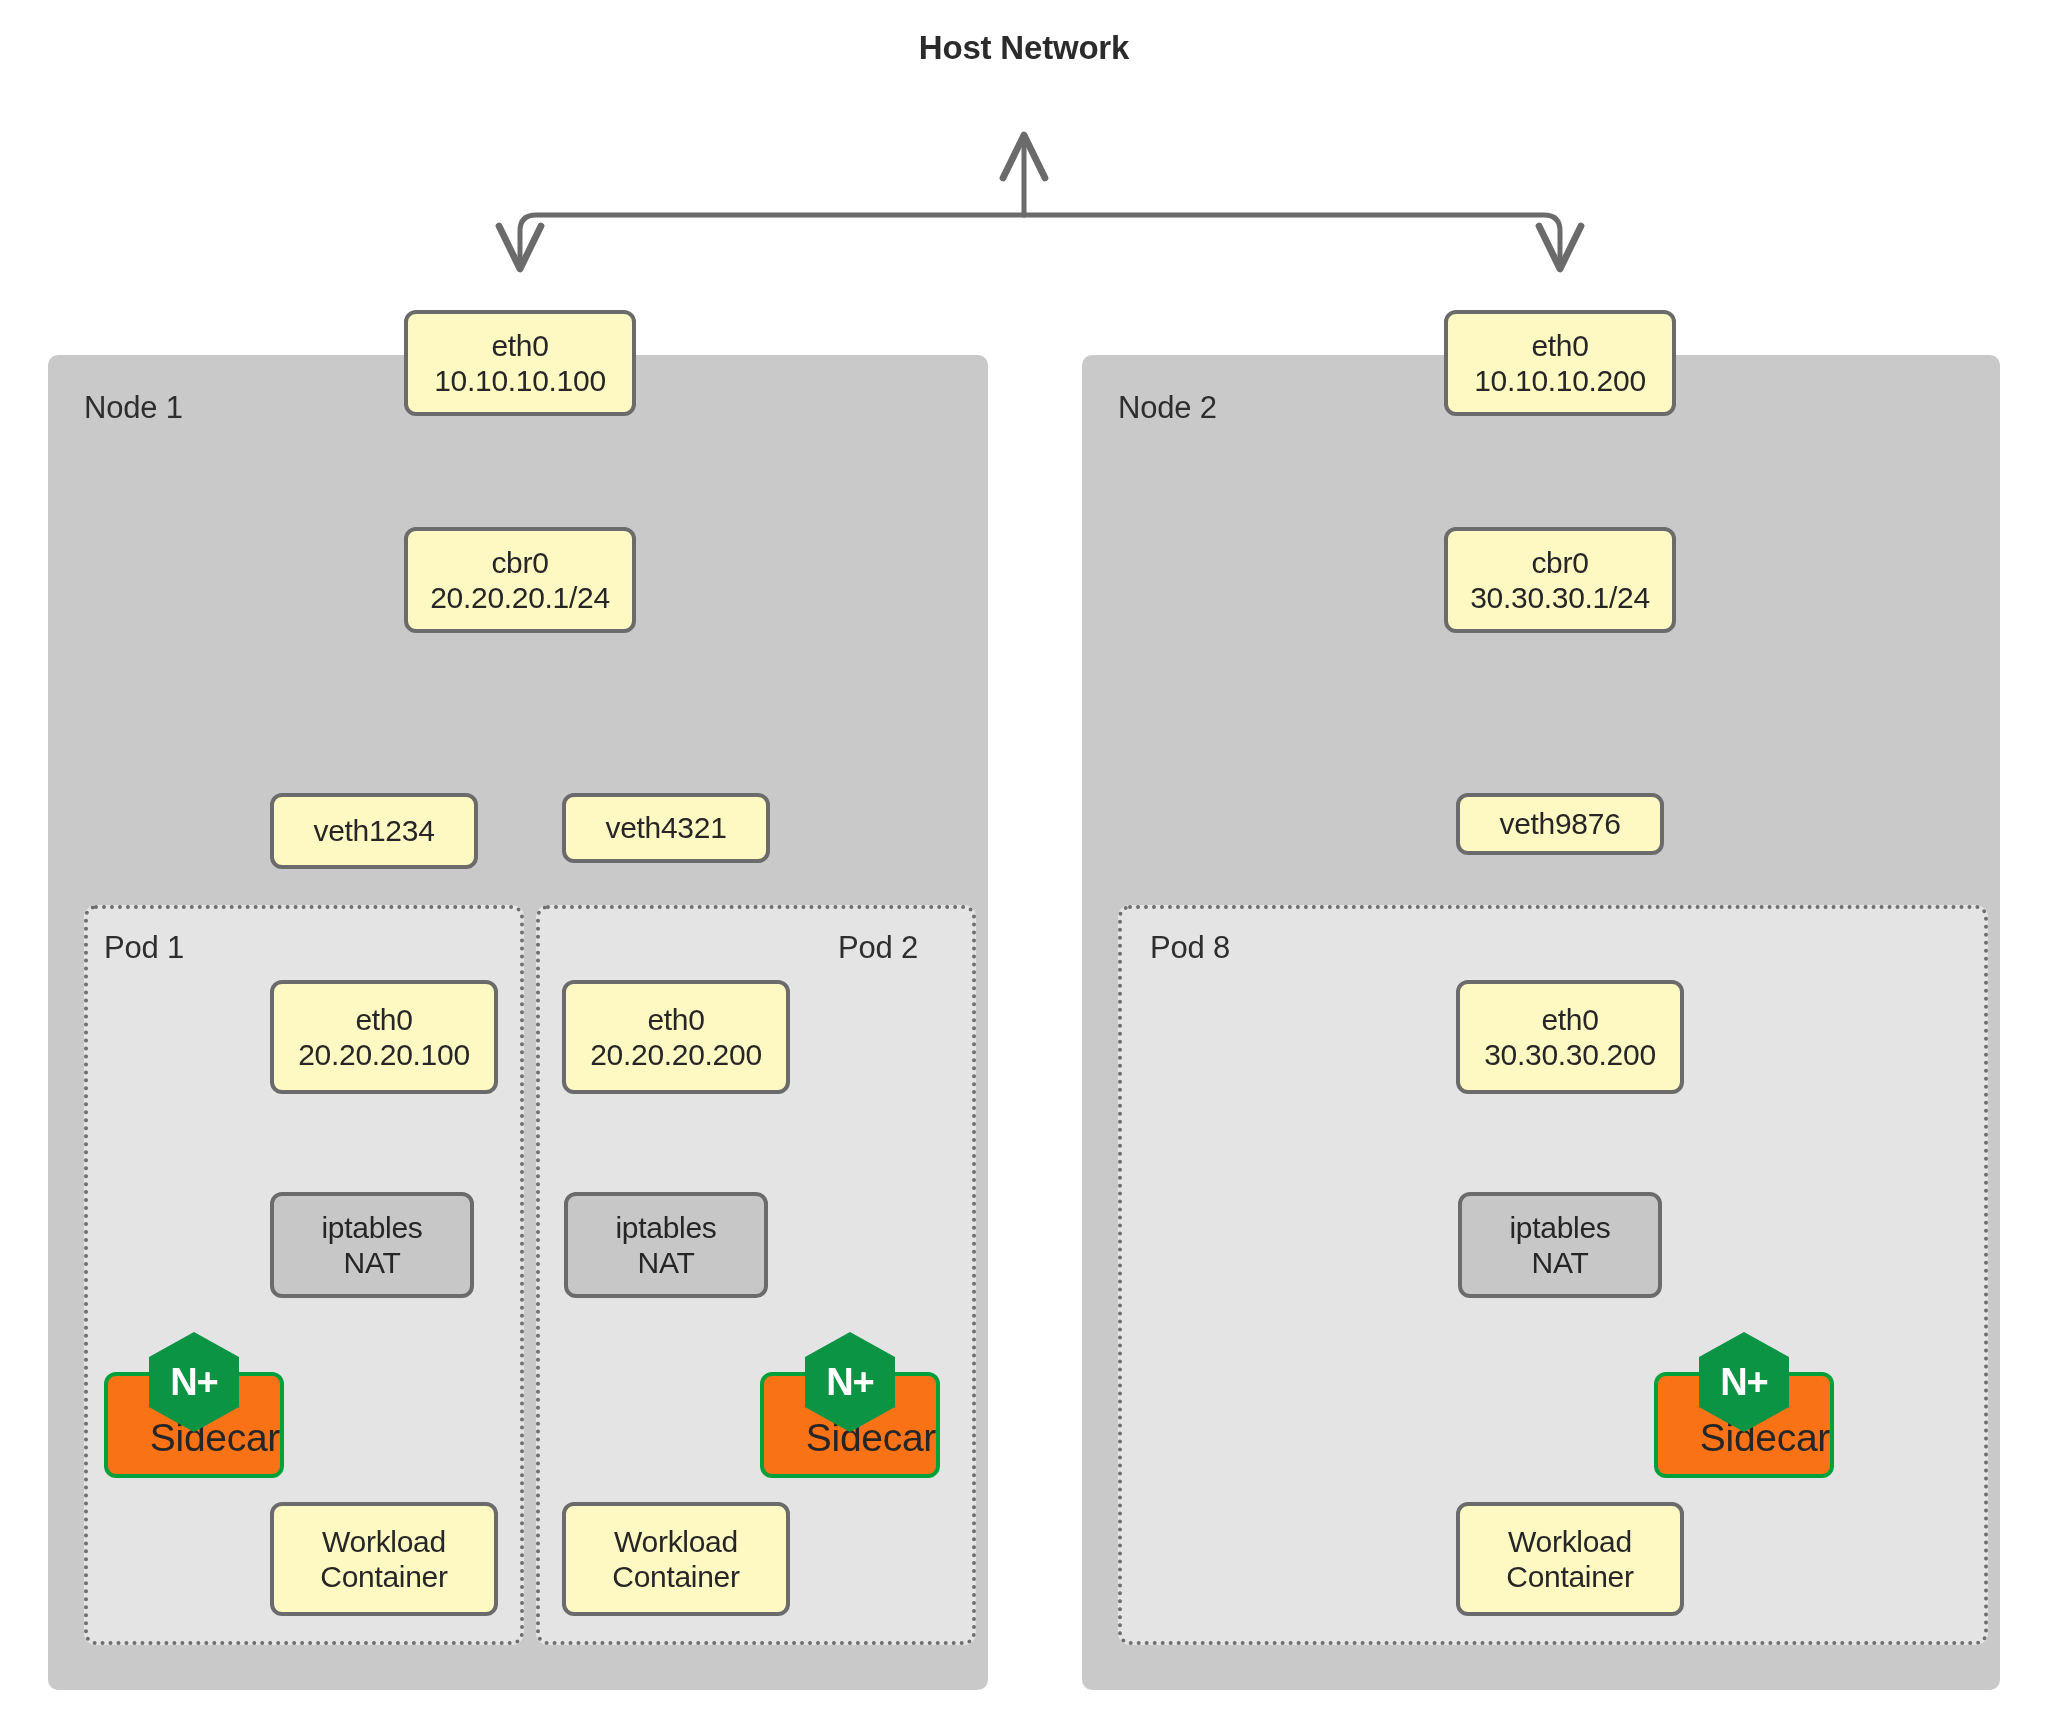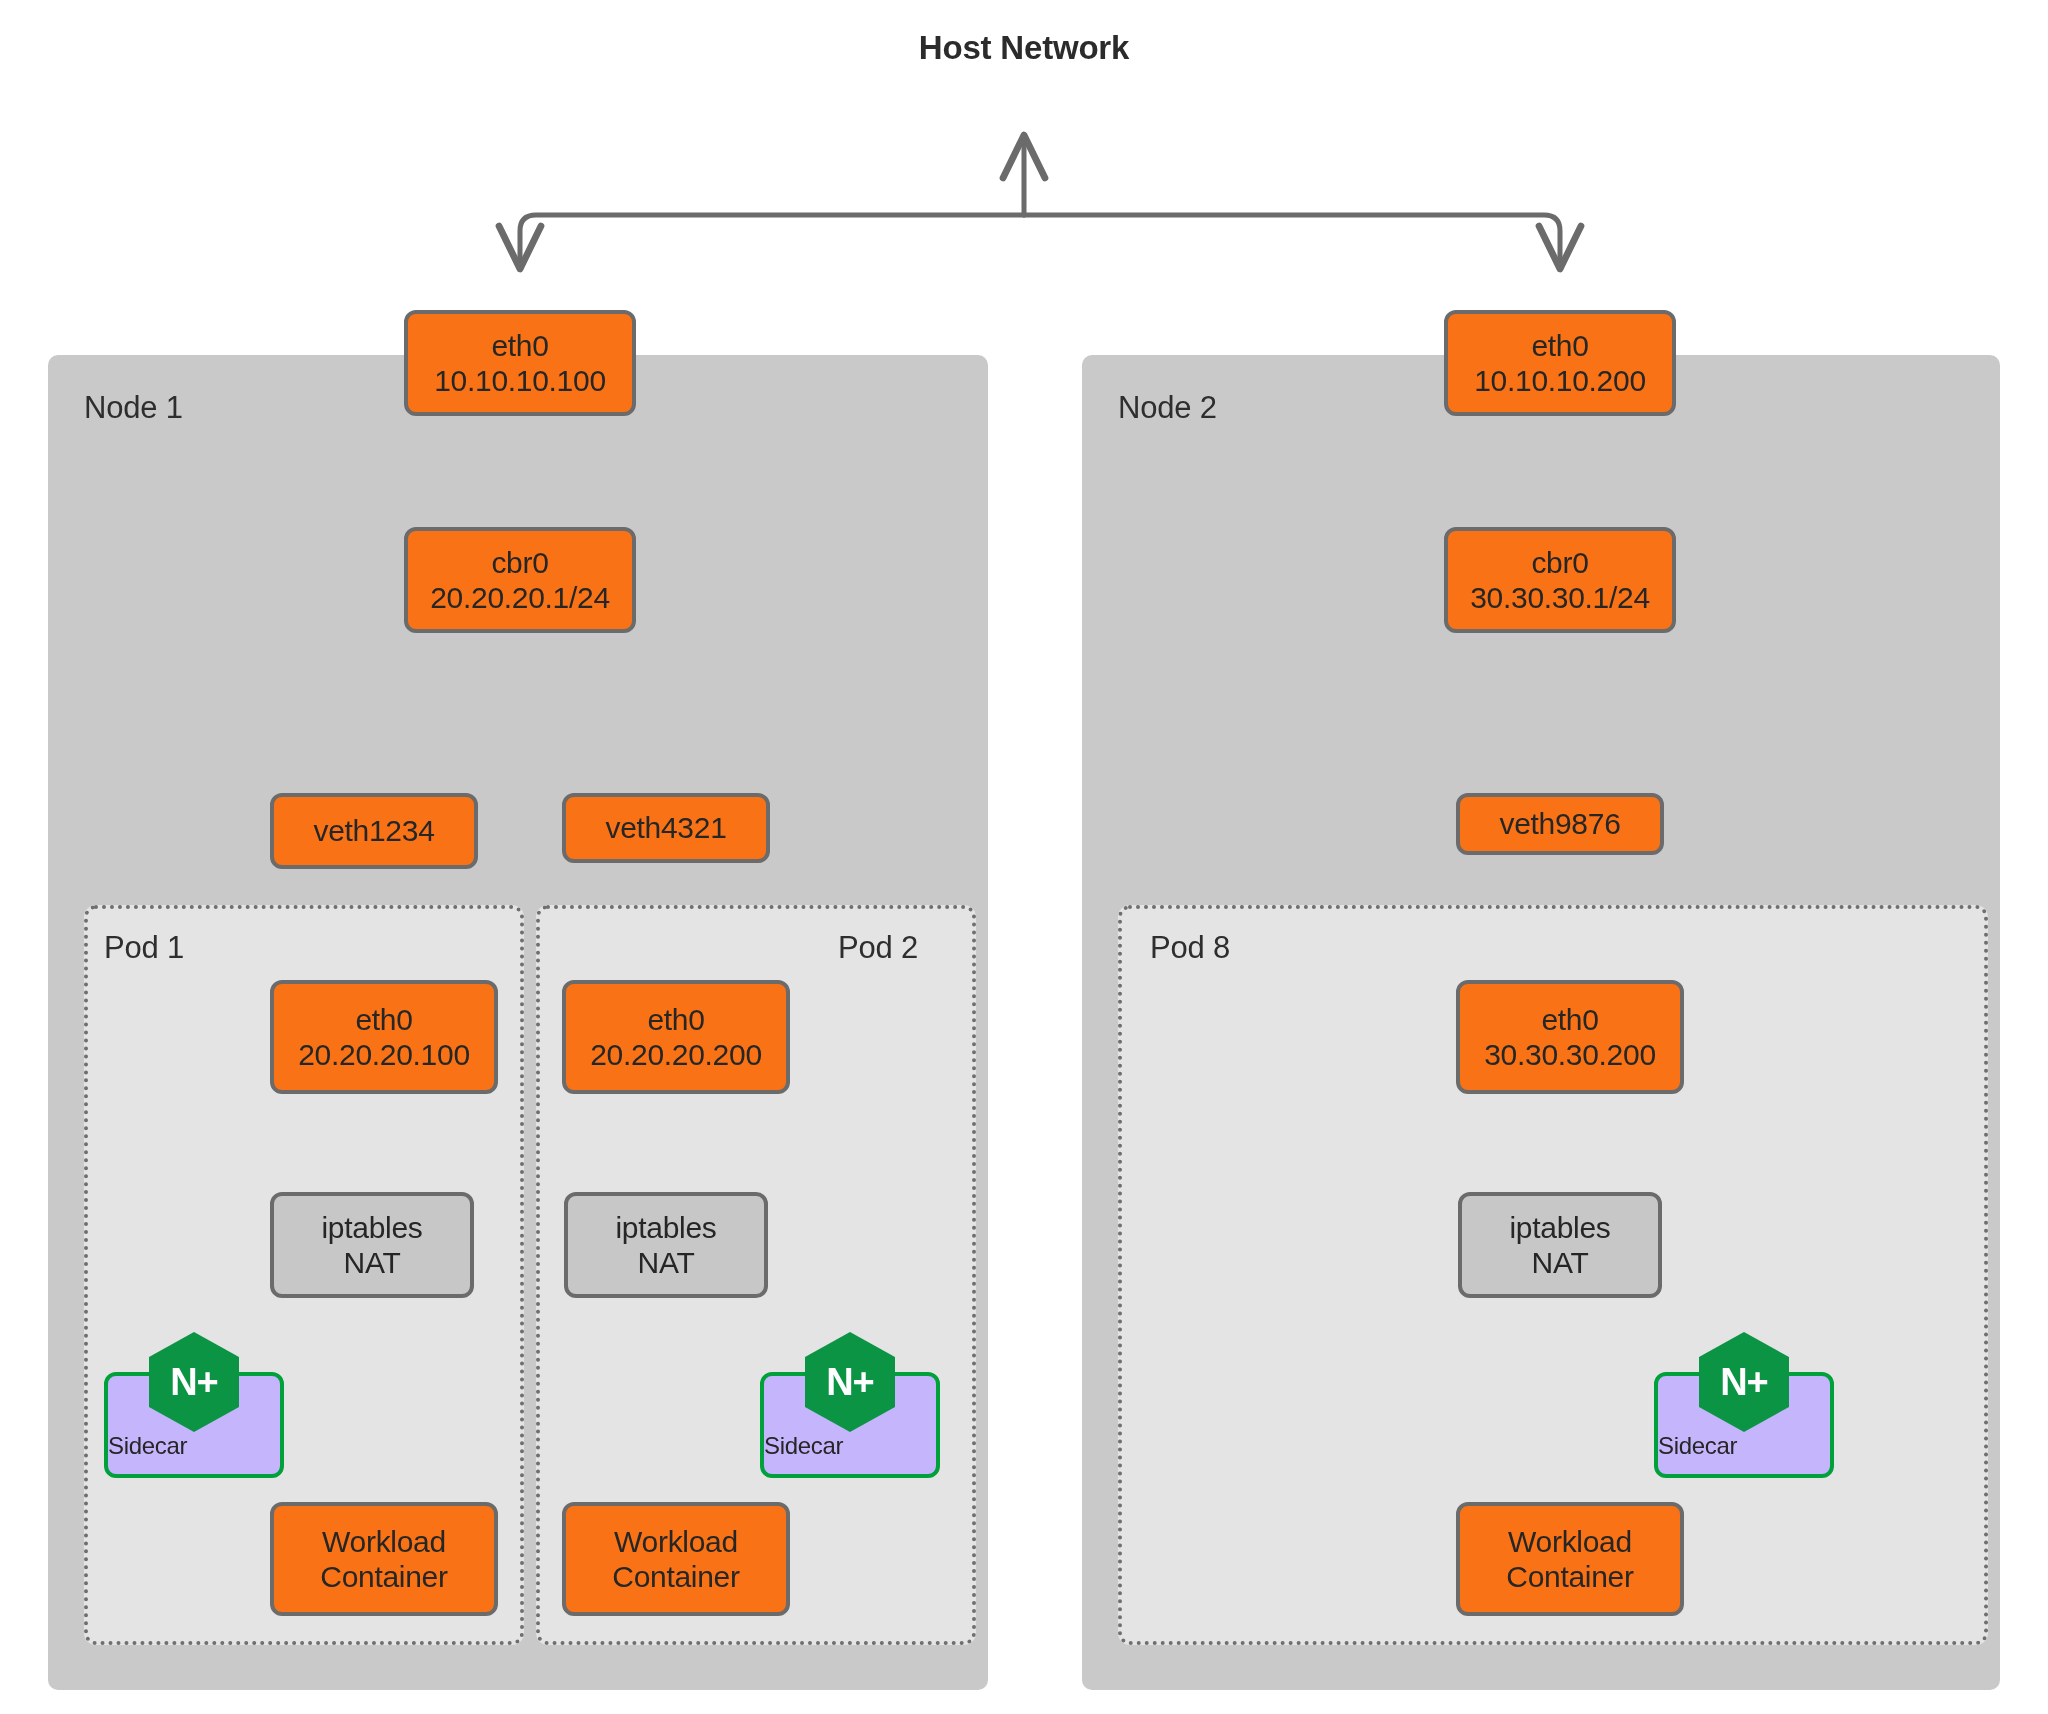--- a/index.html
+++ b/index.html
@@ -27,34 +27,34 @@
     position:absolute;background:#e4e4e4;border-radius:12px;
     border:4px dotted #6f6f6f;box-sizing:border-box;
   }
   .pod-label{
     position:absolute;font-size:31px;color:#2e2e2e;letter-spacing:-0.2px;
   }
 
   
   .nbox{
     position:absolute;box-sizing:border-box;
-    background:#f97316;border:4px solid #6b6b6b;border-radius:12px;
+    background:#fef9c3;border:4px solid #6b6b6b;border-radius:12px;
     display:flex;flex-direction:column;align-items:center;justify-content:center;
     font-size:30px;line-height:1.18;color:#262626;text-align:center;
     letter-spacing:-0.3px;
   }
   .nbox.nat{background:#c7c7c7;}
   .nbox .l2{display:block;}
 
   
   .sidecar{
     position:absolute;box-sizing:border-box;
-    background:#c4b5fd;border:4px solid #00a13a;border-radius:12px;
-    display:flex;align-items:flex-end;justify-content:flex-start;
-    font-size:24px;color:#262626;letter-spacing:-0.3px;
+    background:#f97316;border:4px solid #00a13a;border-radius:12px;
+    display:flex;align-items:flex-end;justify-content:flex-end;
+    font-size:39px;color:#262626;letter-spacing:-0.3px;
     padding-bottom:14px;
   }
   .hexbadge{
     position:absolute;width:90px;height:100px;
     display:flex;align-items:center;justify-content:center;
     color:#ffffff;font-weight:bold;font-size:38px;letter-spacing:-1px;
     background:#0b9444;
     clip-path:polygon(50% 0%,100% 25%,100% 75%,50% 100%,0% 75%,0% 25%);
   }
 </style>

